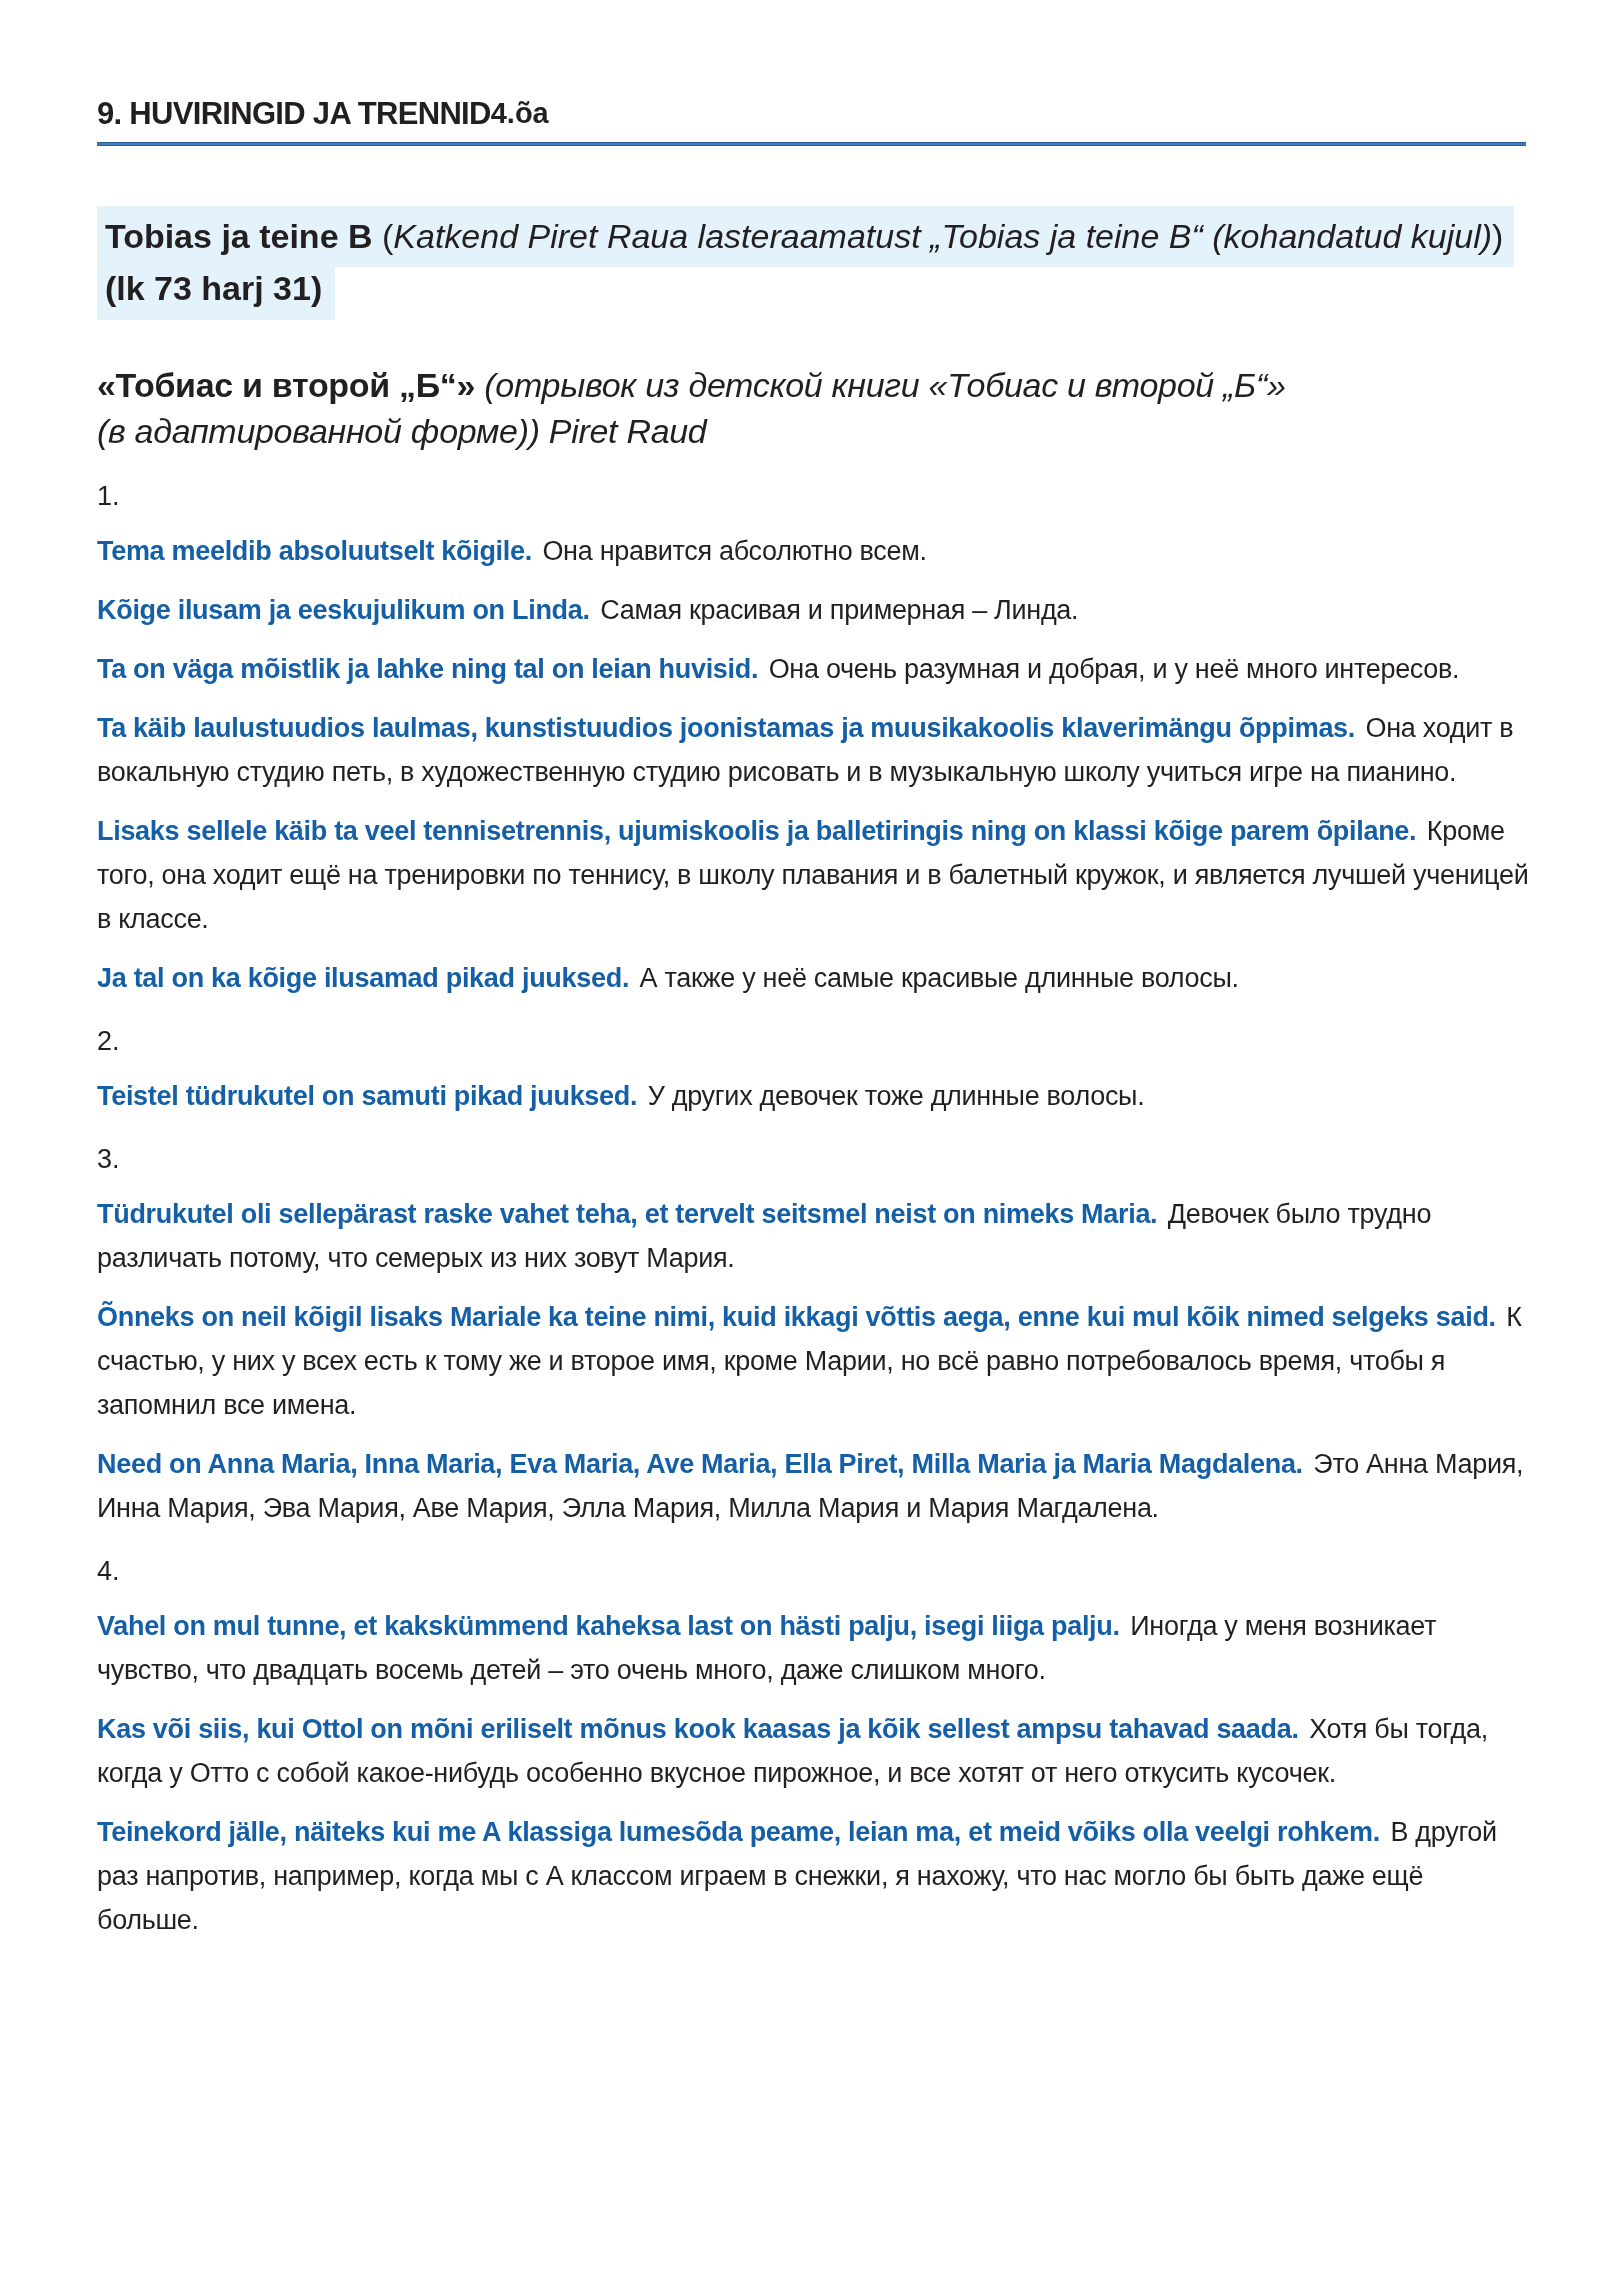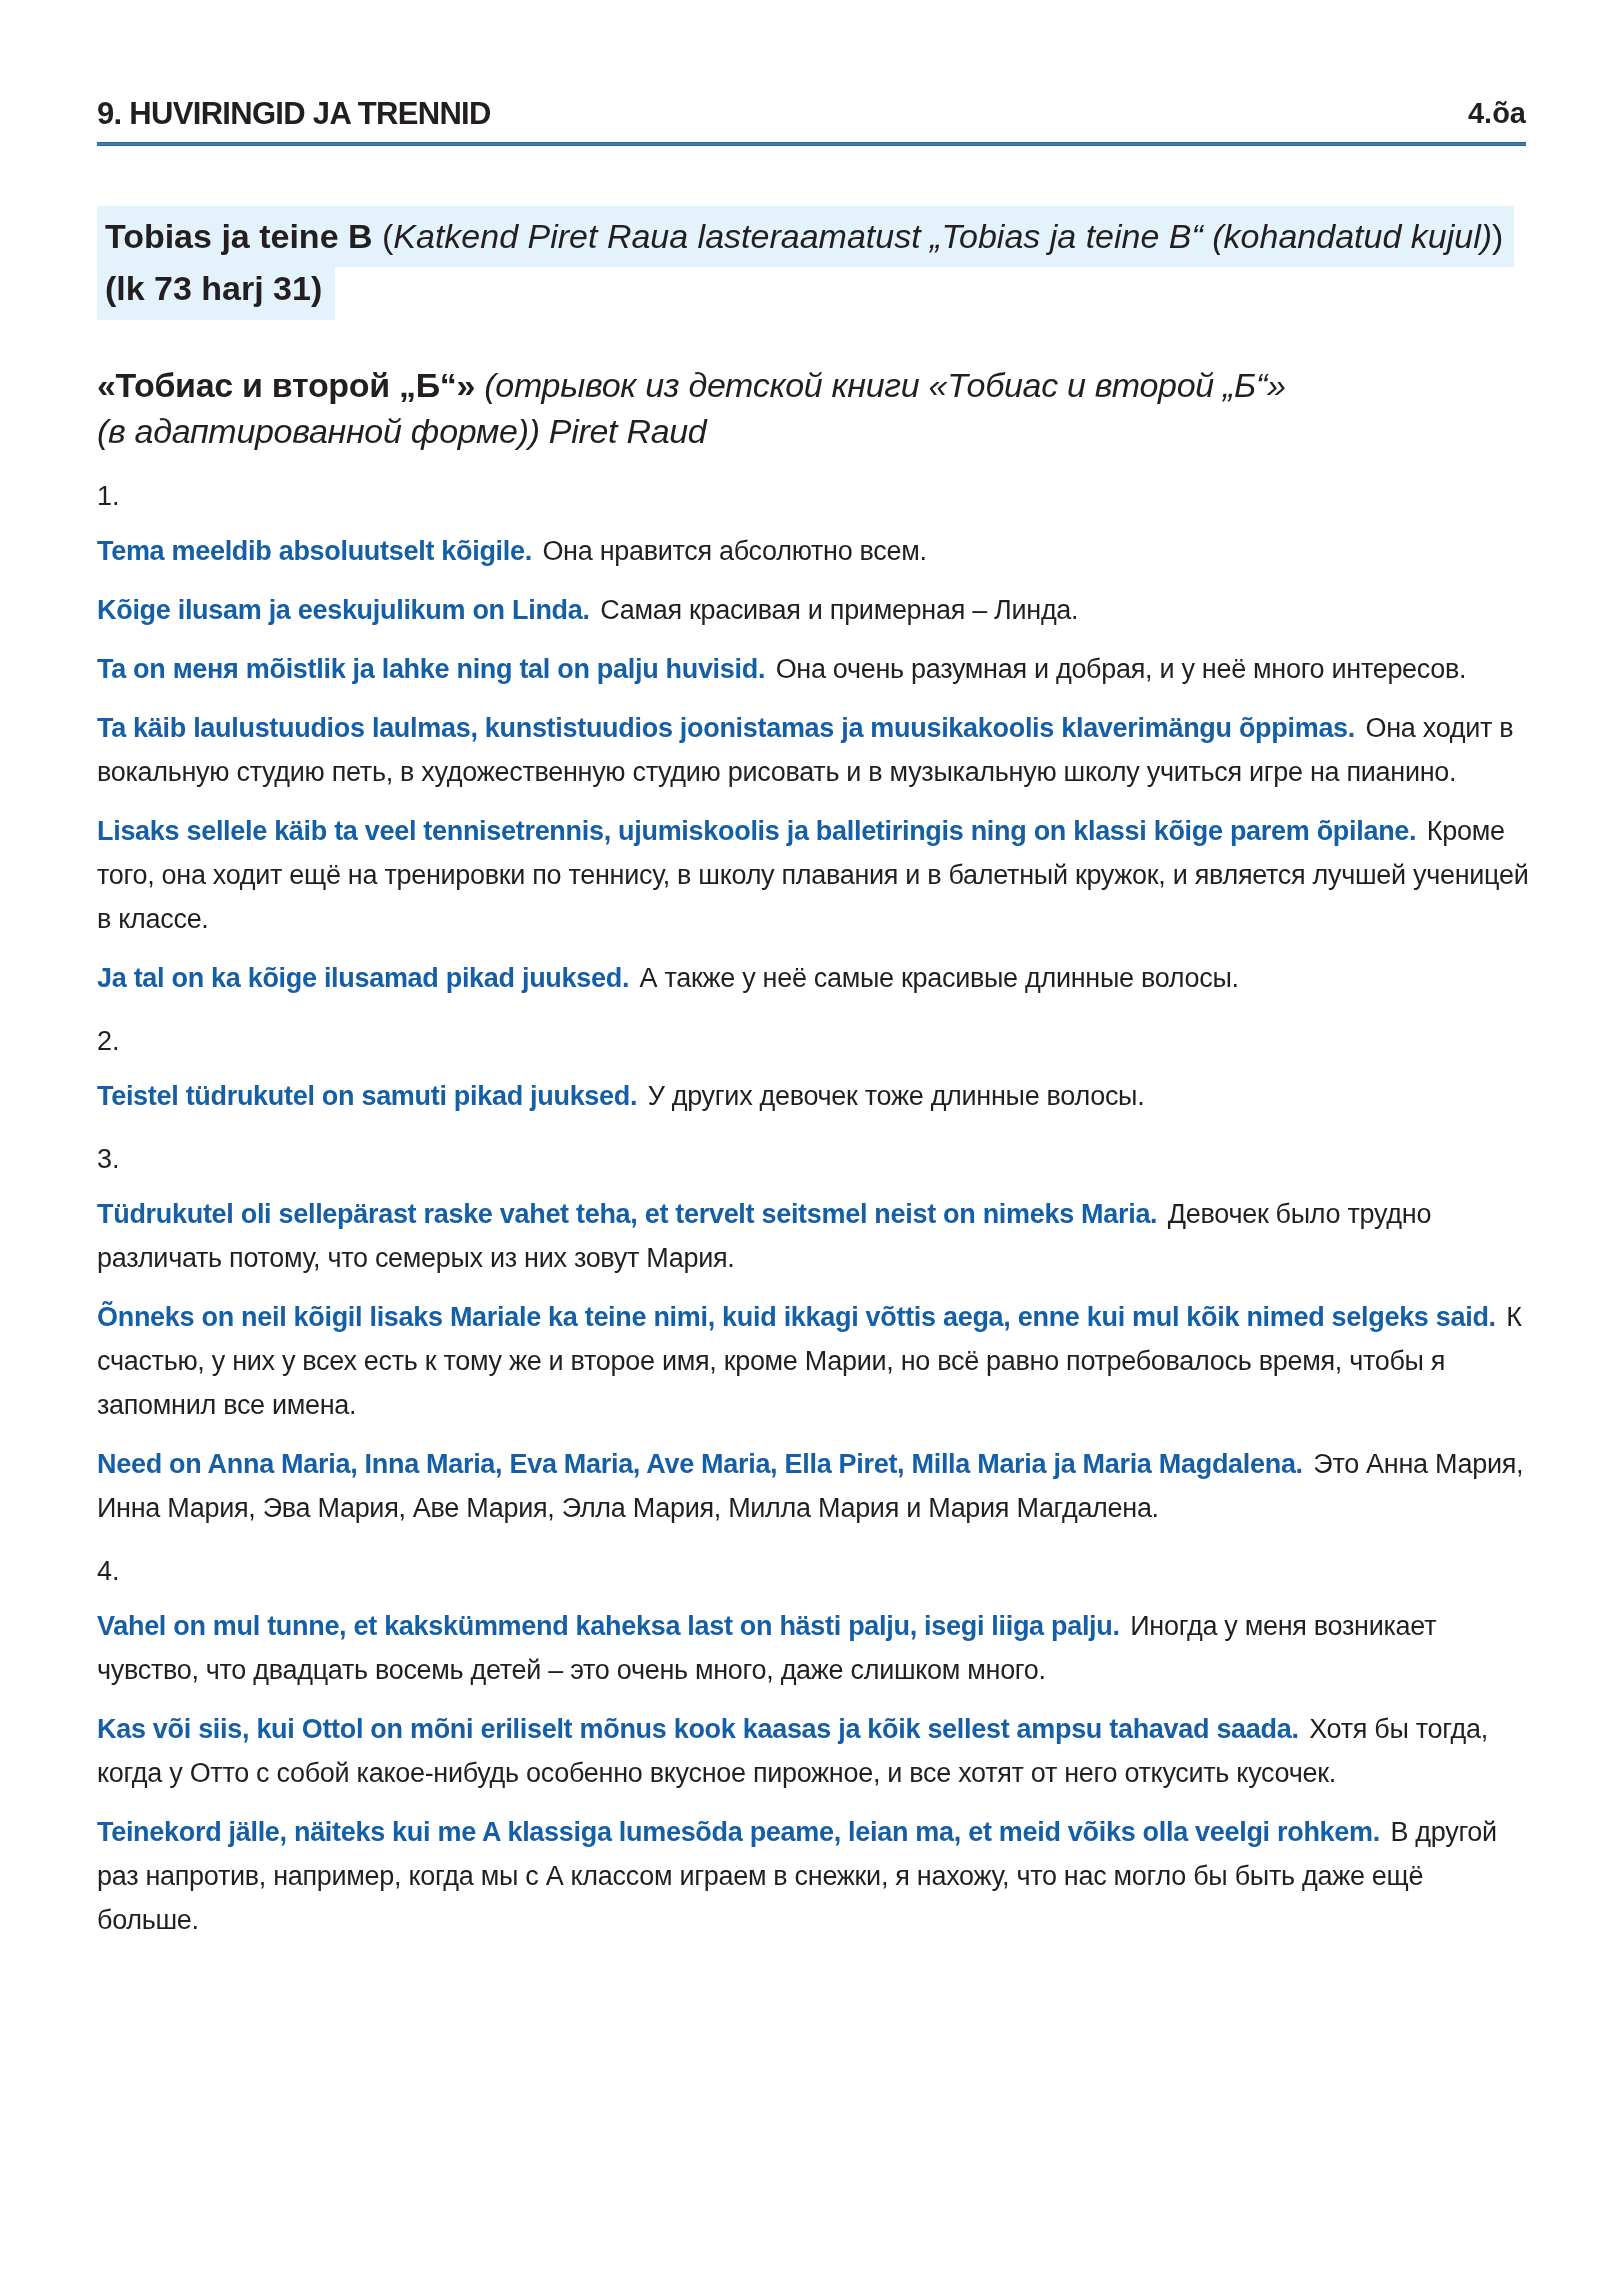--- a/index.html
+++ b/index.html
@@ -12,21 +12,20 @@
     overflow: hidden;
   }
   .page {
     padding: 97px 97px 0 97px;
     box-sizing: border-box;
     width: 1623px;
   }
   
   .header {
     display: flex;
-    justify-content: space-between;
     align-items: flex-end;
   }
   .h-title {
     font-size: 31px;
     font-weight: bold;
     letter-spacing: -0.7px;
     line-height: 33px;
   }
   .h-right {
     font-size: 29px;
@@ -102,21 +101,21 @@
     <div class="t-line"><span class="hl hl-2">(lk 73 harj 31)</span></div>
   </div>
 
   <div class="subtitle"><b>«Тобиас и второй „Б“»</b><i> (отрывок из детской книги «Тобиас и второй „Б“»</i><br><i>(в адаптированной форме)) </i><i>Piret Raud</i></div>
 
   <div class="content">
 
     <div class="num">1.</div>
     <p class="para"><span class="et">Tema meeldib absoluutselt kõigile.</span><span class="ru">Она нравится абсолютно всем.</span></p>
     <p class="para"><span class="et">Kõige ilusam ja eeskujulikum on Linda.</span><span class="ru">Самая красивая и примерная – Линда.</span></p>
-    <p class="para"><span class="et">Ta on меня mõistlik ja lahke ning tal on palju huvisid.</span><span class="ru">Она очень разумная и добрая, и у неё много интересов.</span></p>
+    <p class="para"><span class="et">Ta on väga mõistlik ja lahke ning tal on leian huvisid.</span><span class="ru">Она очень разумная и добрая, и у неё много интересов.</span></p>
     <p class="para"><span class="et">Ta käib laulustuudios laulmas, kunstistuudios joonistamas ja muusikakoolis klaverimängu õppimas.</span><span class="ru">Она ходит в вокальную студию петь, в художественную студию рисовать и в музыкальную школу учиться игре на пианино.</span></p>
     <p class="para"><span class="et">Lisaks sellele käib ta veel tennisetrennis, ujumiskoolis ja balletiringis ning on klassi kõige parem õpilane.</span><span class="ru">Кроме того, она ходит ещё на тренировки по теннису, в школу плавания и в балетный кружок, и является лучшей ученицей в классе.</span></p>
     <p class="para"><span class="et">Ja tal on ka kõige ilusamad pikad juuksed.</span><span class="ru">А также у неё самые красивые длинные волосы.</span></p>
 
     <div class="num">2.</div>
     <p class="para"><span class="et">Teistel tüdrukutel on samuti pikad juuksed.</span><span class="ru">У других девочек тоже длинные волосы.</span></p>
 
     <div class="num">3.</div>
     <p class="para"><span class="et">Tüdrukutel oli sellepärast raske vahet teha, et tervelt seitsmel neist on nimeks Maria.</span><span class="ru">Девочек было трудно различать потому, что семерых из них зовут Мария.</span></p>
     <p class="para"><span class="et">Õnneks on neil kõigil lisaks Mariale ka teine nimi, kuid ikkagi võttis aega, enne kui mul kõik nimed selgeks said.</span><span class="ru">К счастью, у них у всех есть к тому же и второе имя, кроме Марии, но всё равно потребовалось время, чтобы я запомнил все имена.</span></p>

